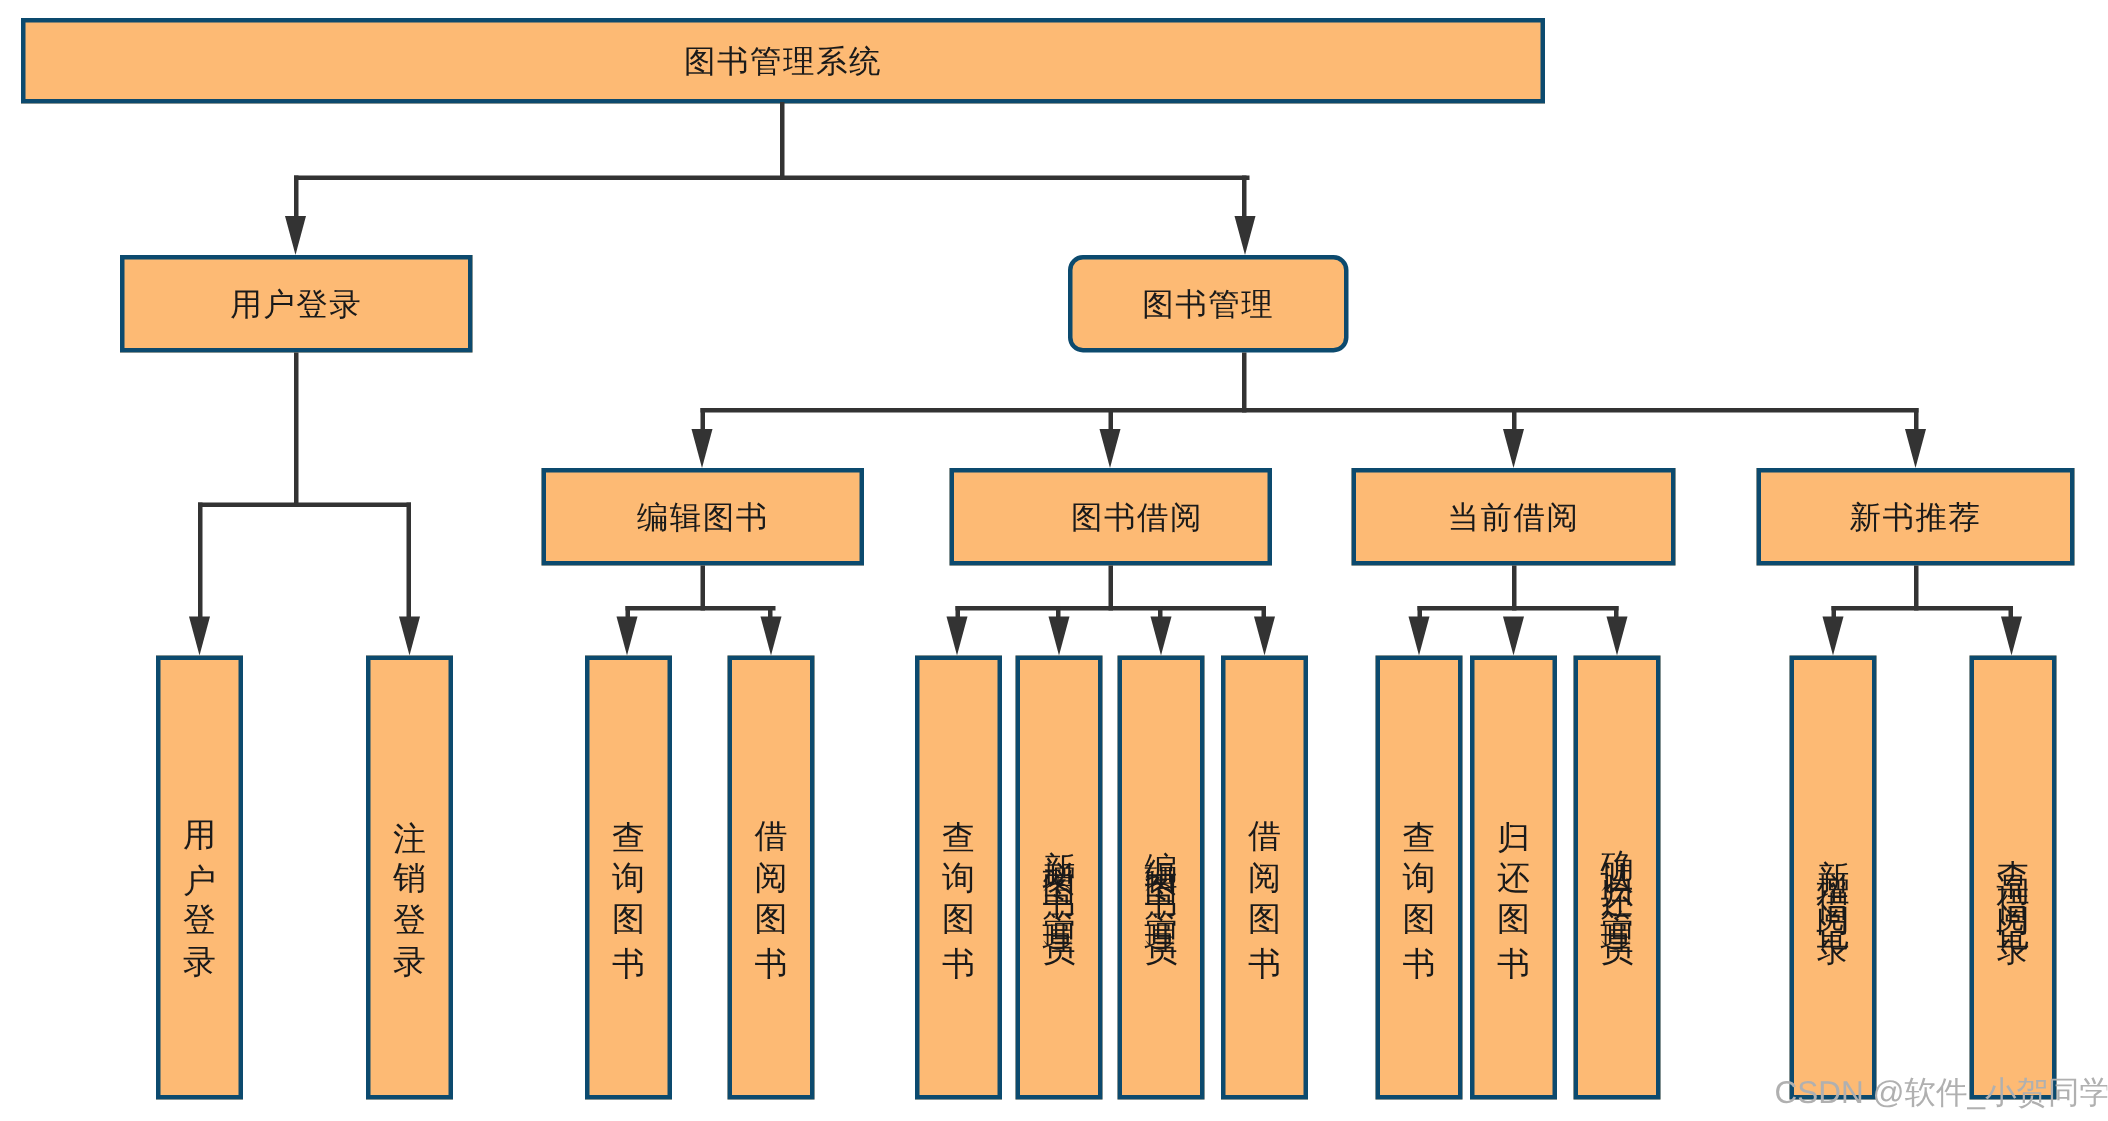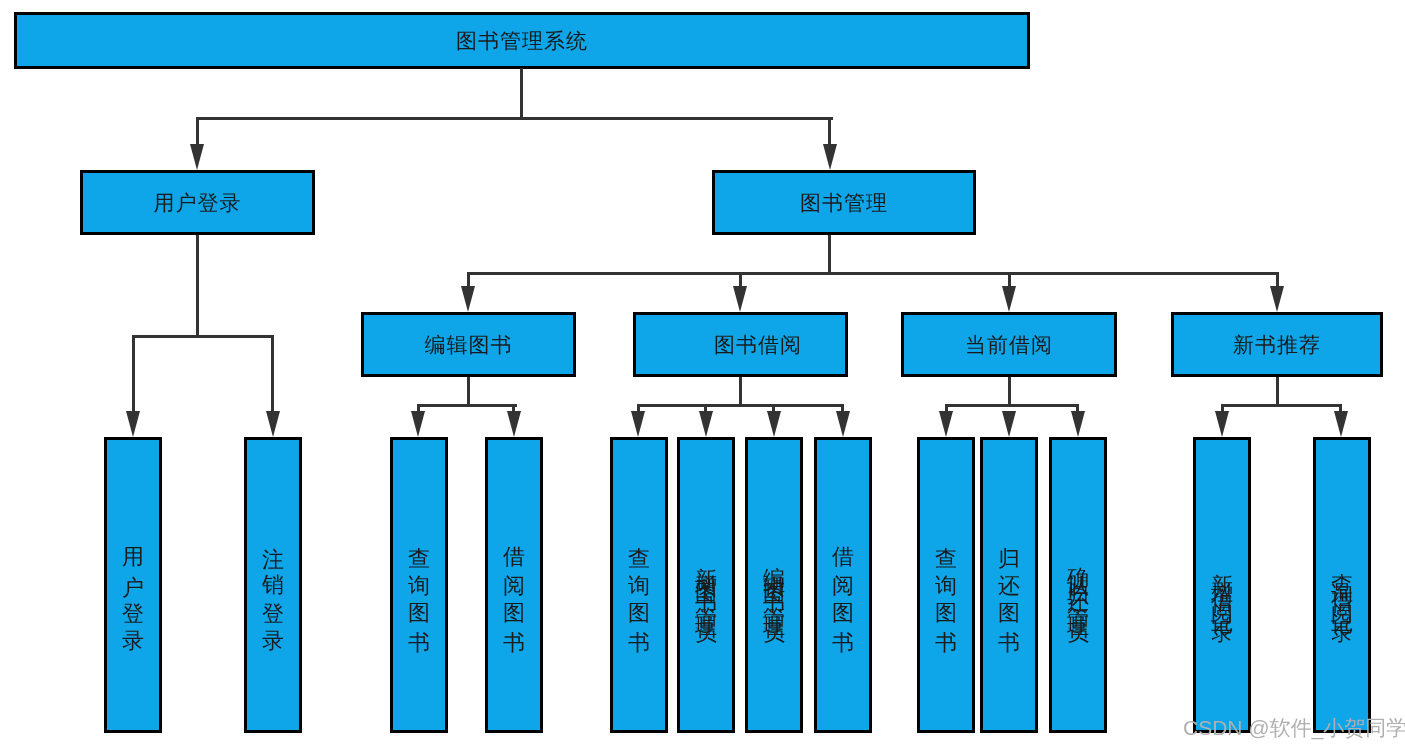--- a/index.html
+++ b/index.html
@@ -7,22 +7,22 @@
     position:relative;
     width:1405px;height:747px;
     background:#ffffff;
     font-family:"Liberation Sans","DejaVu Sans",sans-serif;
     color:#1a1a1a;
     overflow:hidden;
   }
   .box{
     position:absolute;
     box-sizing:border-box;
-    border:3px solid #000000;
-    background:#0ea5e9;
+    border:3px solid #0c4a6e;
+    background:#fdba74;
     display:flex;align-items:center;justify-content:center;
     text-align:center;
   }
   .hlabel{font-size:21px;color:#1a1a1a;letter-spacing:1px;white-space:nowrap;}
   .leaf .vtext{
     writing-mode:vertical-rl;
     font-size:22px;color:#1a1a1a;
     line-height:1;
     white-space:nowrap;
   }
@@ -51,21 +51,21 @@
 
 <div class="stage">
 
   <div class="box" style="left:14px;top:12px;width:1016px;height:57px;">
     <span class="hlabel">图书管理系统</span>
   </div>
 
   <div class="box" style="left:80px;top:170px;width:235px;height:65px;">
     <span class="hlabel">用户登录</span>
   </div>
-  <div class="box" style="left:712px;top:170px;width:264px;height:65px;">
+  <div class="box" style="left:712px;top:170px;width:187px;height:65px;border-radius:10px;">
     <span class="hlabel">图书管理</span>
   </div>
 
   <div class="box" style="left:361px;top:312px;width:215px;height:65px;">
     <span class="hlabel">编辑图书</span>
   </div>
   <div class="box" style="left:633px;top:312px;width:215px;height:65px;padding-left:35px;">
     <span class="hlabel">图书借阅</span>
   </div>
   <div class="box" style="left:901px;top:312px;width:216px;height:65px;">

